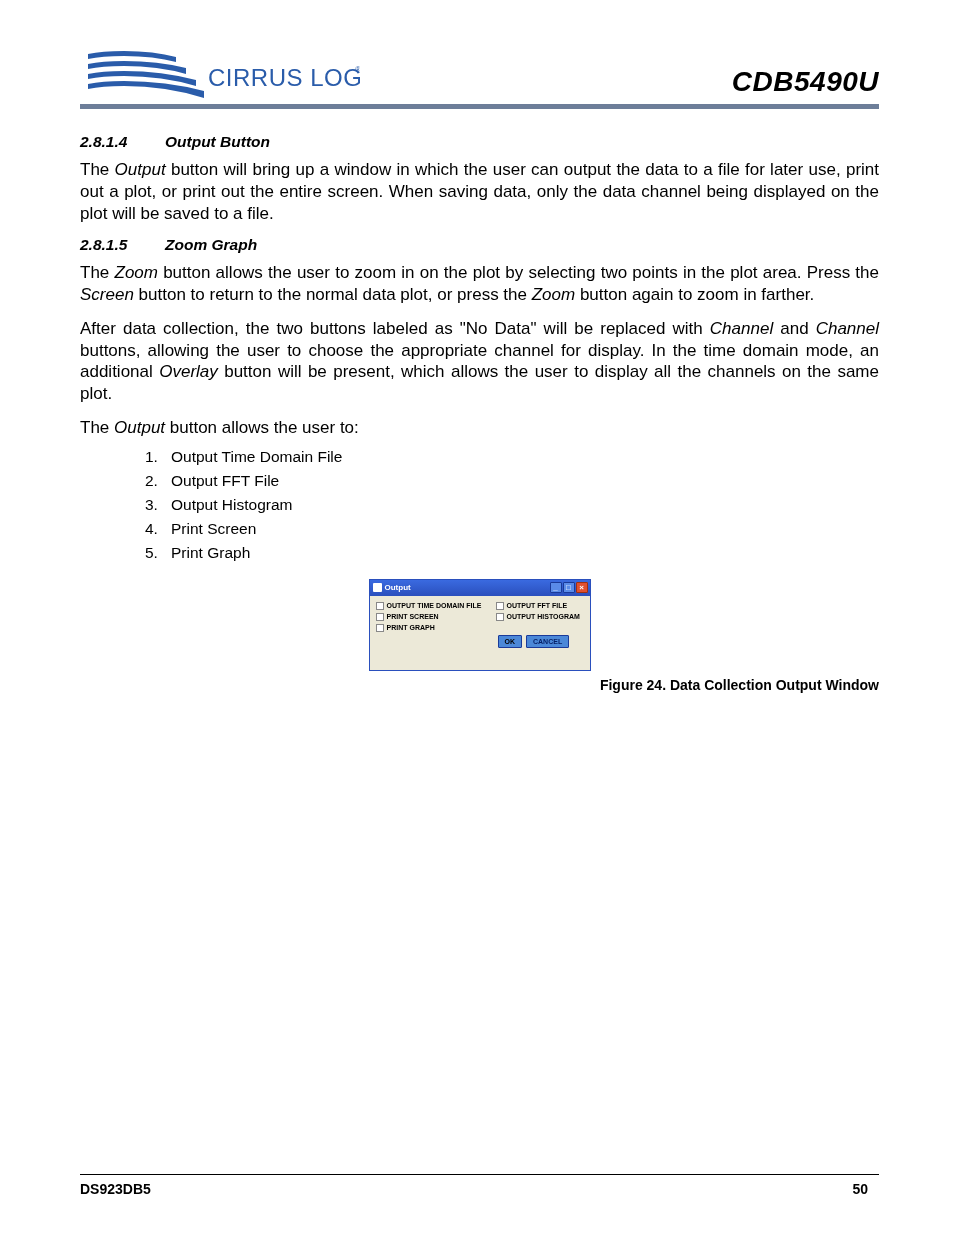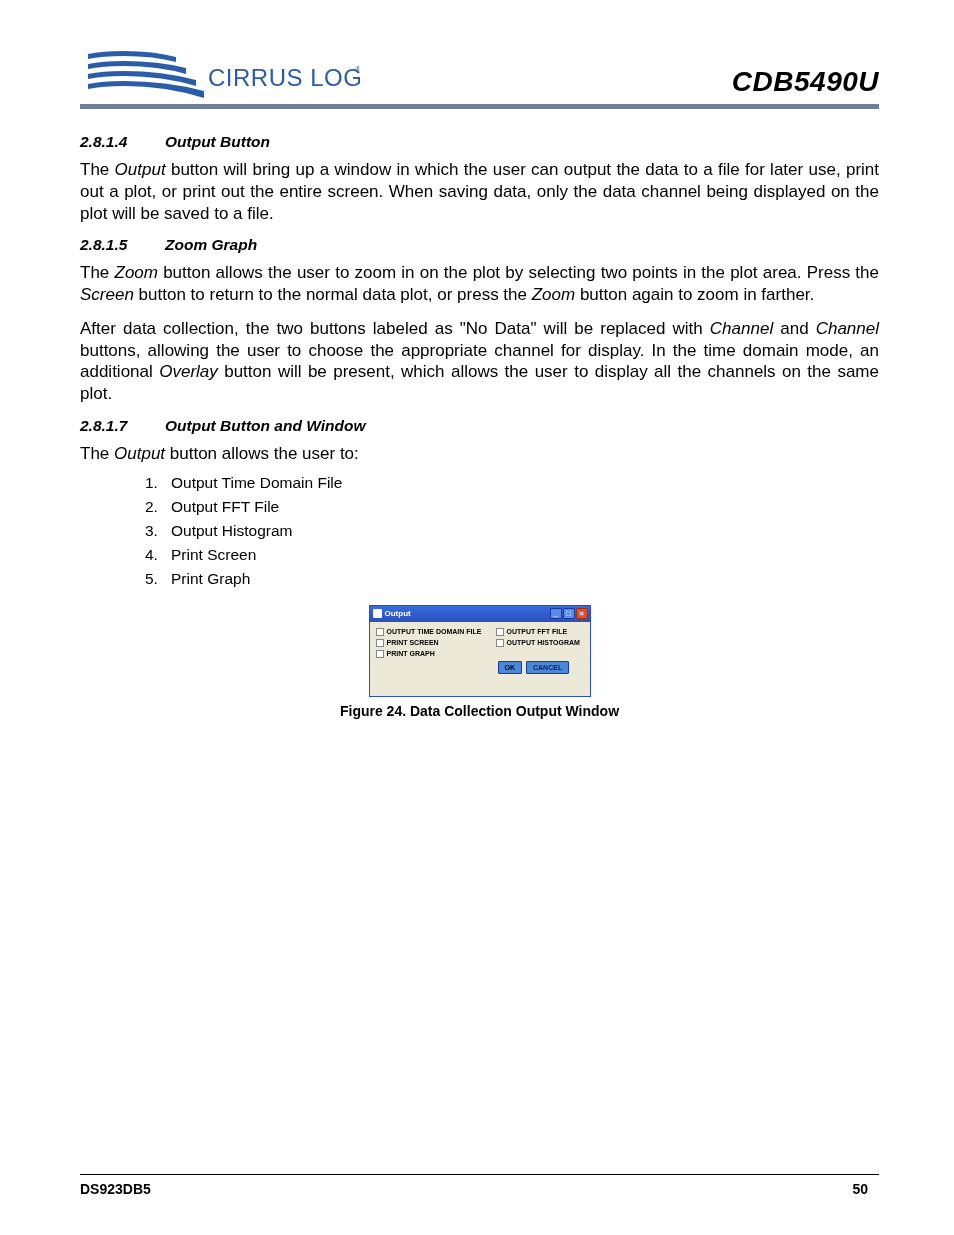--- a/index.html
+++ b/index.html
@@ -107,21 +107,21 @@
     border: 1px solid #1a3a99;
     font-size: 7px;
     font-weight: bold;
     padding: 2px 6px;
     border-radius: 1px;
   }
   .wbtn.cancel { color: #051f66; }
   .fig-caption {
     font-size: 14px;
     font-weight: bold;
-    text-align: center;
+    text-align: right;
   }
   .footer-line {
     position: absolute;
     left: 80px; right: 75px;
     bottom: 60px;
     border-top: 1.5px solid #000;
   }
   .footer {
     position: absolute;
     left: 80px; right: 86px;
@@ -166,24 +166,20 @@
     <span>Zoom Graph</span>
   </div>
   <p class="para">
     <span>The </span><em>Zoom</em><span> button allows the user to zoom in on the plot by selecting two points in the plot area. Press the </span><em>Screen</em><span> button to return to the normal data plot, or press the </span><em>Zoom</em><span> button again to zoom in farther.</span>
   </p>
 
   <p class="para">
     <span>After data collection, the two buttons labeled as "No Data" will be replaced with </span><em>Channel</em><span> and </span><em>Channel</em><span> buttons, allowing the user to choose the appropriate channel for display. In the time domain mode, an additional </span><em>Overlay</em><span> button will be present, which allows the user to display all the channels on the same plot.</span>
   </p>
 
-  <div class="section-head">
-    <span class="num">2.8.1.7</span>
-    <span>Output Button and Window</span>
-  </div>
   <p class="para" style="margin-bottom:6px;">
     <span>The </span><em>Output</em><span> button allows the user to:</span>
   </p>
 
   <div class="list">
     <div class="li">
         <span class="n">1.</span>
         <span>Output Time Domain File</span>
       </div>
     <div class="li">

